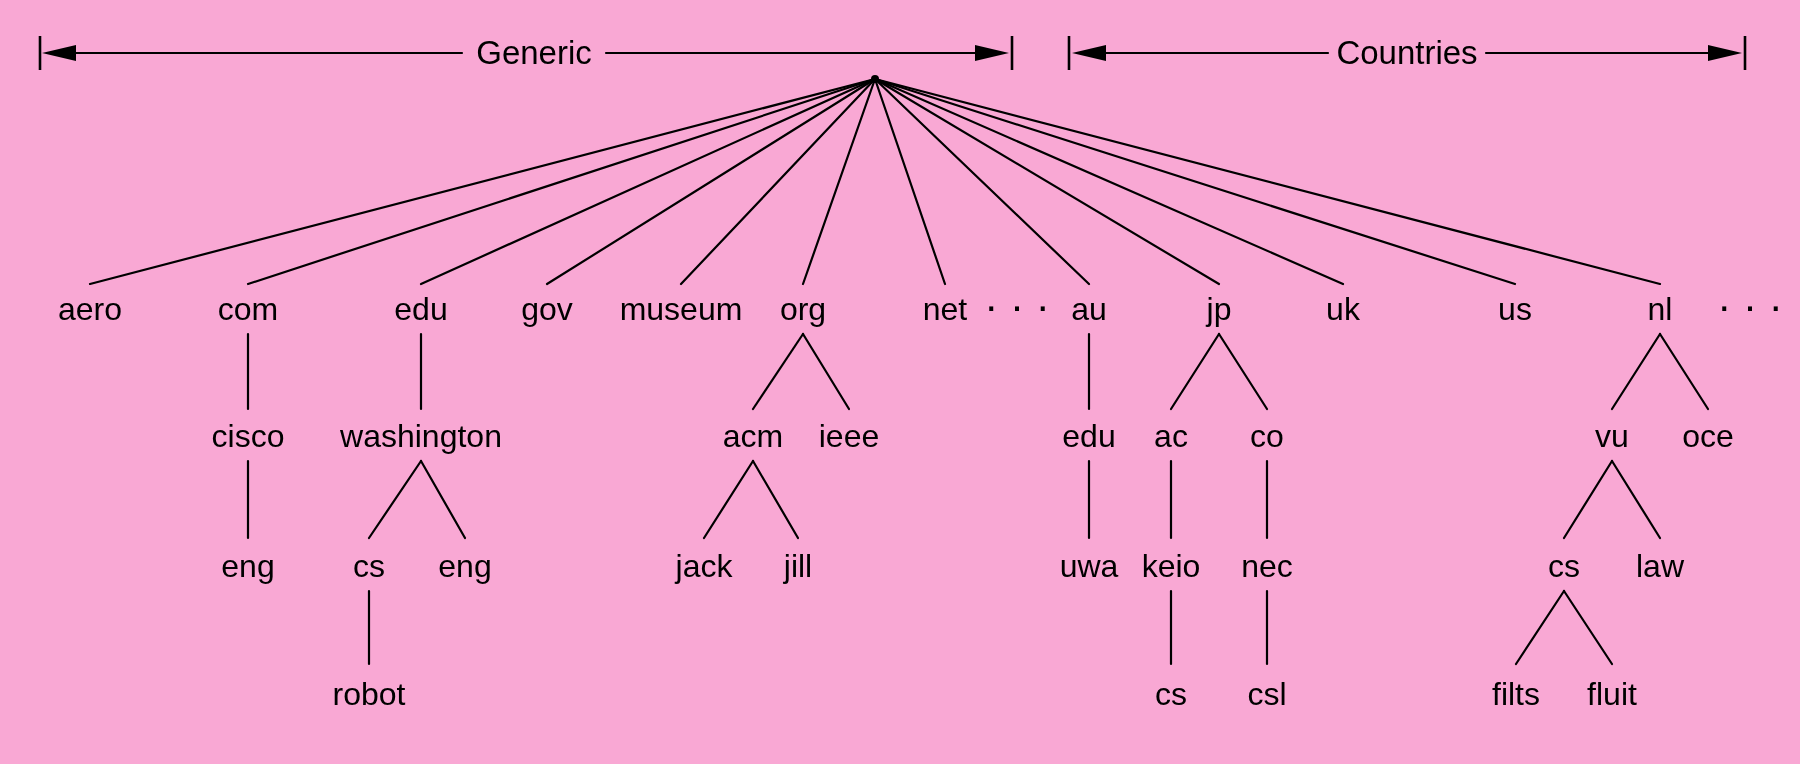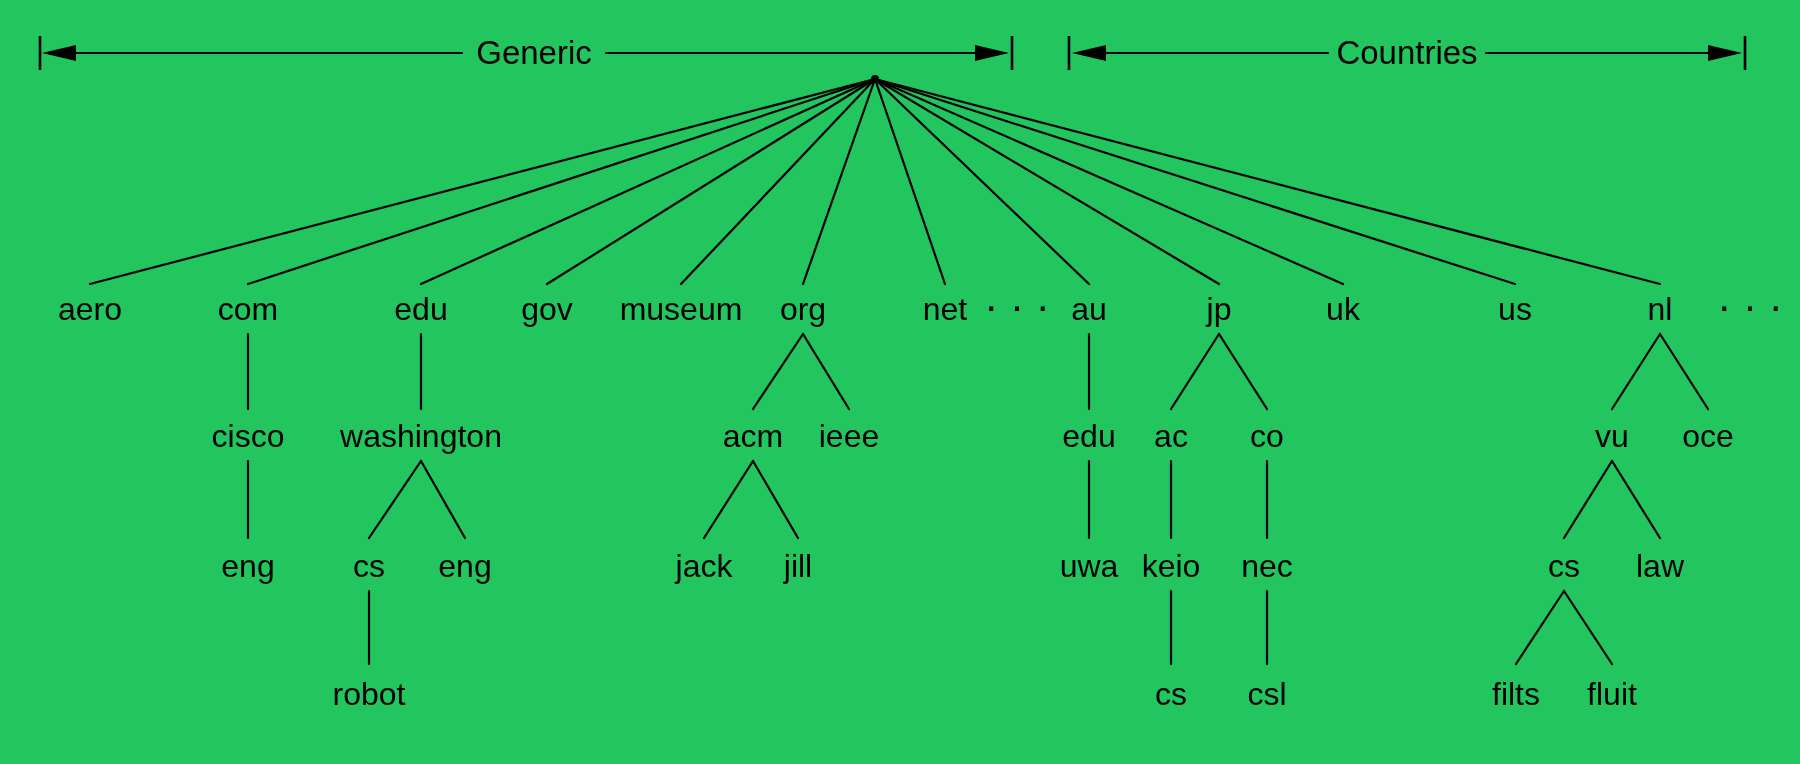--- a/index.html
+++ b/index.html
@@ -4,21 +4,21 @@
 <style>
   html, body {
     margin: 0;
     padding: 0;
     background: #ffffff;
   }
   .stage {
     position: relative;
     width: 1800px;
     height: 764px;
-    background: #22c55e;
+    background: #f9a8d4;
     overflow: hidden;
   }
   svg { display: block; }
   .ln {
     stroke: #000000;
     stroke-width: 2.2;
     stroke-linecap: round;
     fill: none;
   }
   .bar {

